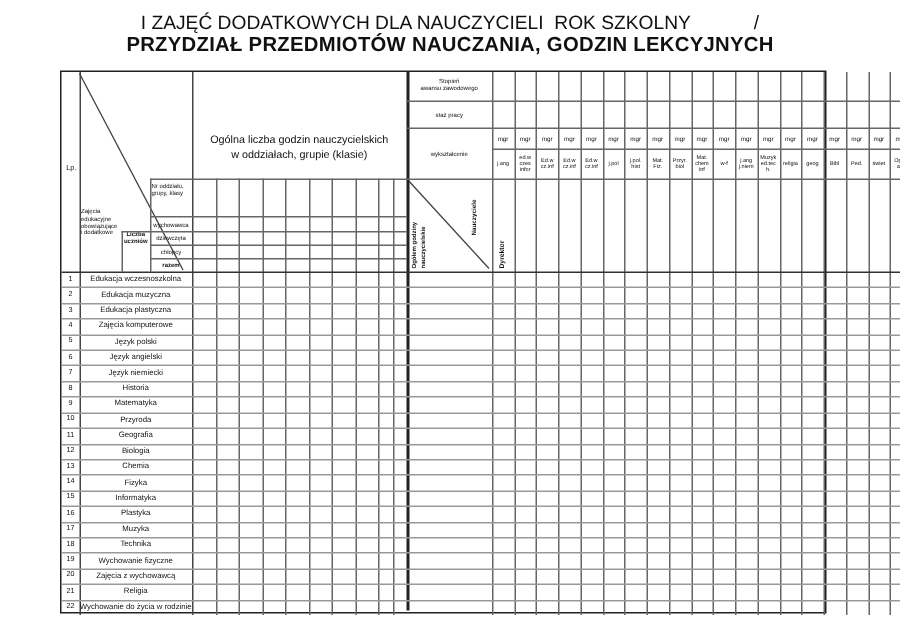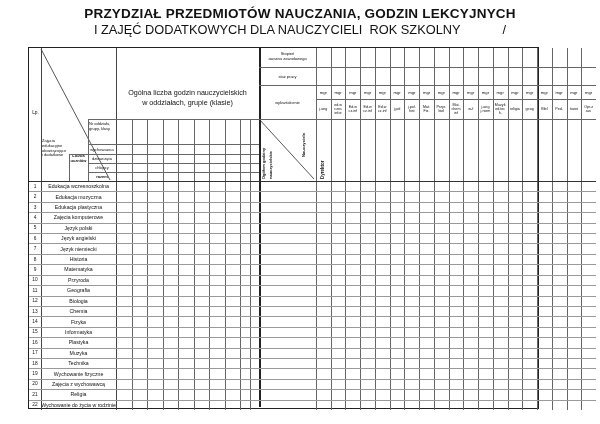--- a/index.html
+++ b/index.html
@@ -2,21 +2,21 @@
 <html><head>
 <meta charset="utf-8">
 <style>
   html,body{margin:0;padding:0}
   body{width:600px;height:424px;background:#fff;color:#111;
        font-family:"Liberation Sans",sans-serif;position:relative;overflow:hidden}
   #titles{position:absolute;top:6px;left:0;width:600px;text-align:center}
   #t1{font-size:13.5px;font-weight:bold;letter-spacing:.2px}
   #t2{font-size:12.8px;margin-top:1px;white-space:pre}
   #t2 .slash{display:inline-block;margin-left:42px}
-  #tbl{position:absolute;left:28px;top:47px;width:511px;height:362px;
+  #tbl{position:absolute;left:40px;top:47px;width:511px;height:362px;
        box-sizing:border-box;border:1.5px solid #222}
   .ln{position:absolute}
   .lbl{position:absolute;white-space:pre-line}
   .cell{position:absolute;display:flex;align-items:center;justify-content:center;
         text-align:center;white-space:pre-line;overflow:hidden}
   .vtext{position:absolute;writing-mode:vertical-rl;transform:rotate(180deg);
          white-space:pre-line;text-align:left;overflow:hidden}
   #lp{left:1px;top:62px;width:11px;font-size:4.8px;text-align:center}
   #zaj{left:13px;top:91px;font-size:4px;line-height:4.8px}
   #licz{left:40px;top:106px;width:19px;font-size:4px;line-height:4.6px;
@@ -31,22 +31,22 @@
   #stop{left:230px;top:3px;width:57px;font-size:4px;line-height:5px;text-align:center}
   #staz{left:230px;top:19px;width:57px;height:18px;font-size:4px}
   #wyks{left:230px;top:37px;width:57px;height:34px;font-size:4px}
   #ogolem{left:232px;top:74px;width:13px;height:57px;font-size:4px;line-height:6.5px;font-weight:bold}
   #naucz{left:270px;top:73px;width:9px;height:36px;font-size:4.2px;line-height:9px;font-weight:bold}
 </style>
 </head>
 <body>
 
 <div id="titles">
+  <div id="t2"><span>I ZAJĘĆ DODATKOWYCH DLA NAUCZYCIELI  ROK SZKOLNY</span><span class="slash">/</span></div>
   <div id="t1">PRZYDZIAŁ PRZEDMIOTÓW NAUCZANIA, GODZIN LEKCYJNYCH</div>
-  <div id="t2"><span>I ZAJĘĆ DODATKOWYCH DLA NAUCZYCIELI  ROK SZKOLNY</span><span class="slash">/</span></div>
 </div>
 
 <div id="tbl">
   <svg width="564" height="359" viewBox="0 0 564 359" style="position:absolute;left:0;top:0">
     <line x1="12" y1="1" x2="81" y2="132" stroke="#444" stroke-width="0.9"></line>
     <line x1="230" y1="71" x2="285" y2="131" stroke="#444" stroke-width="0.9"></line>
   </svg>
 
   <div class="lbl" id="lp">Lp.</div>
   <div class="lbl" id="zaj">Zajęcia

